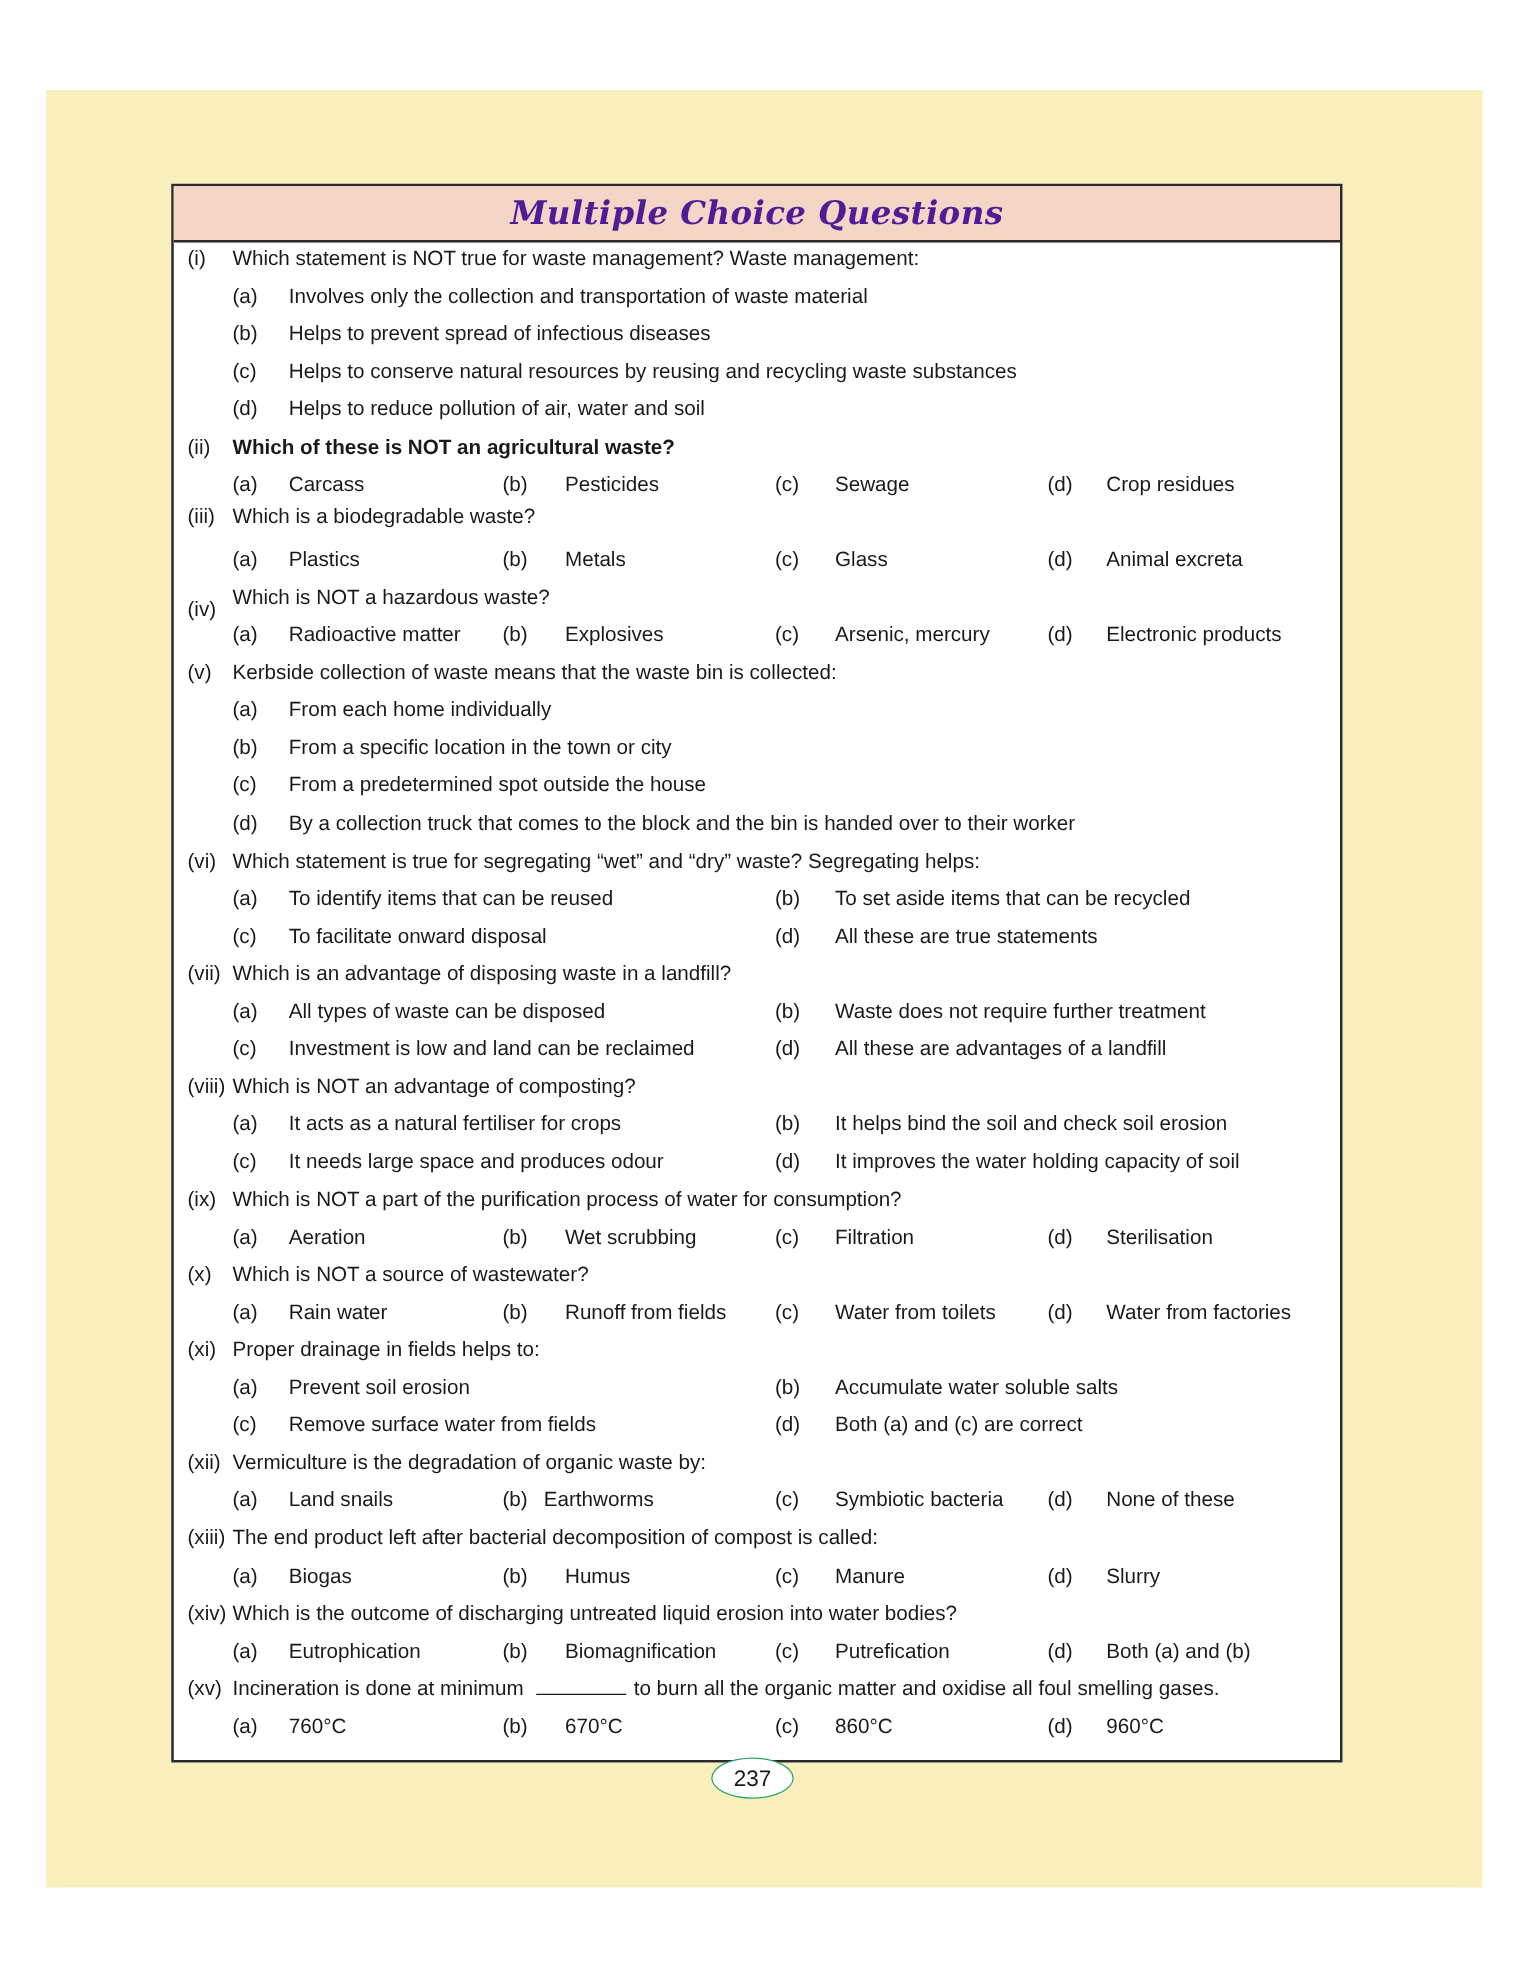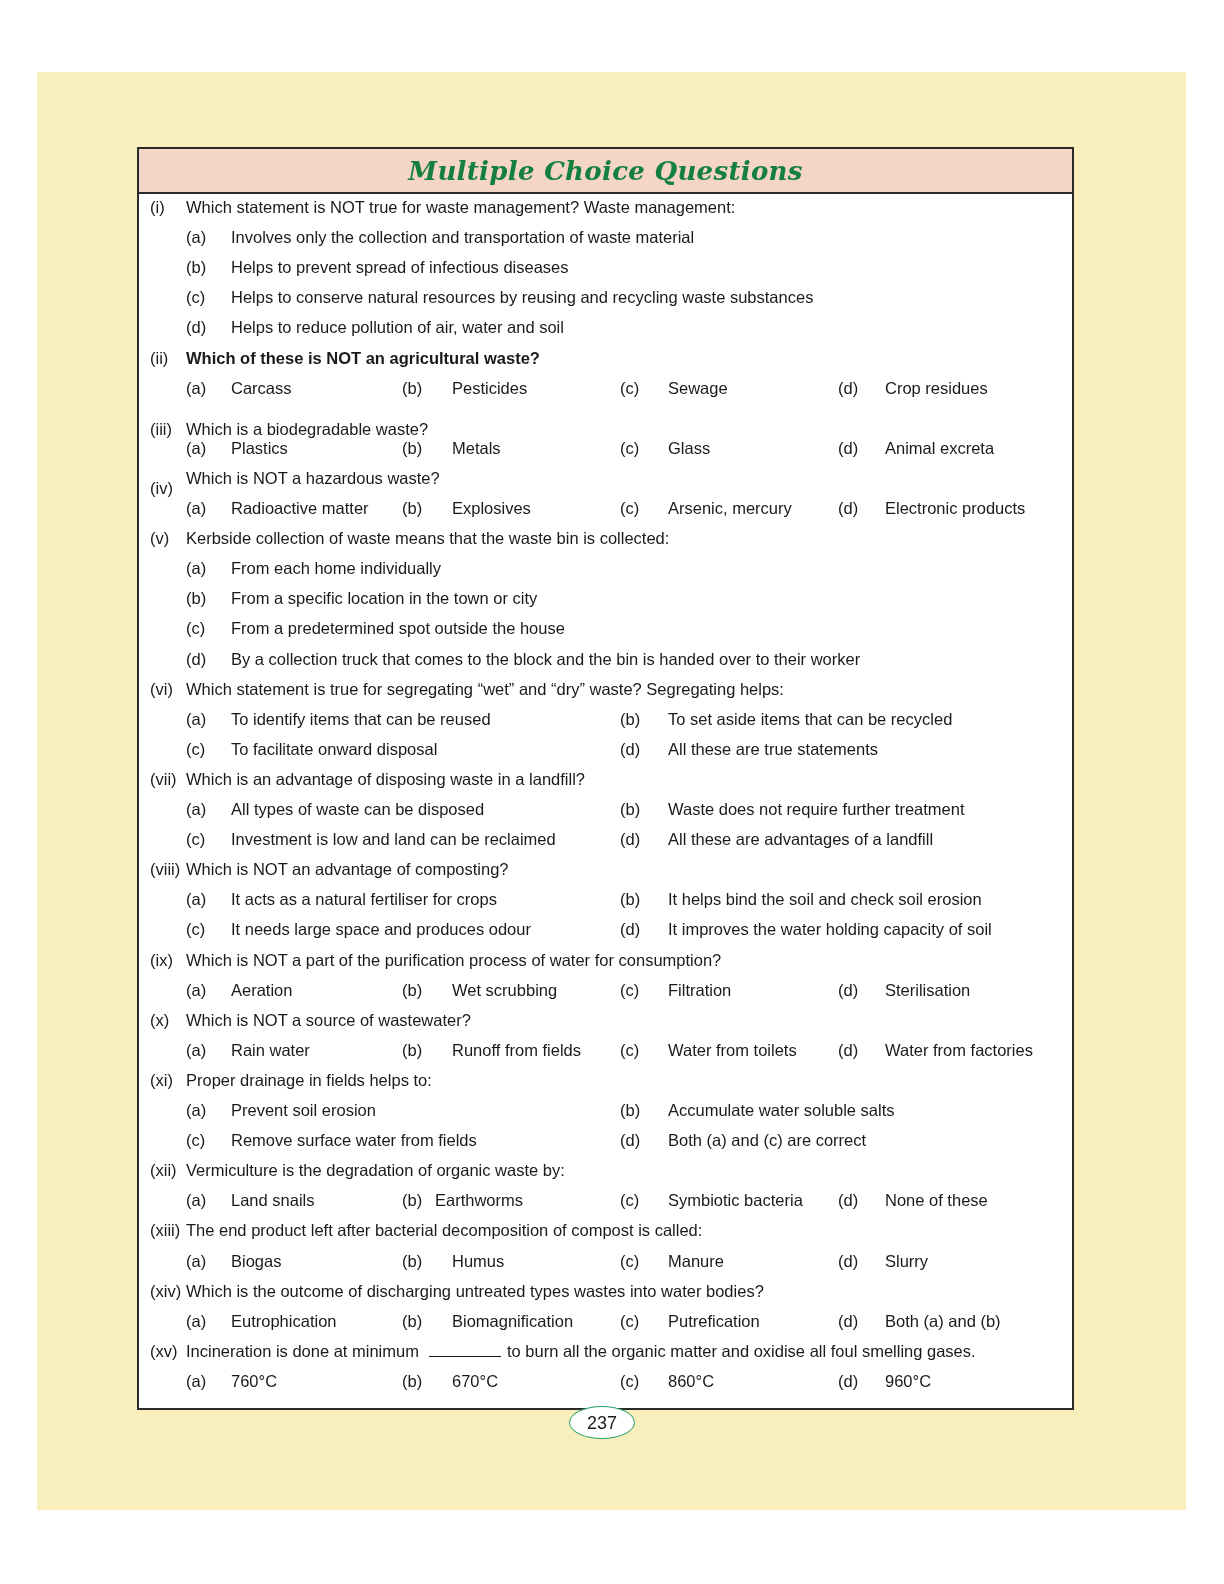--- a/index.html
+++ b/index.html
@@ -1,20 +1,20 @@
 <!DOCTYPE html>
 <html><head>
 <meta charset="utf-8">
 <style>
   html, body { margin: 0; padding: 0; }
   body { width: 1224px; height: 1584px; background: #ffffff; position: relative; overflow: hidden; font-family: "Liberation Sans", sans-serif; }
   .panel { position: absolute; left: 37px; top: 72px; width: 1149px; height: 1438px; background: #f8efbd; }
   .box { position: absolute; left: 137px; top: 147px; width: 933px; height: 1259px; background: #ffffff; border: 2px solid #2a2a2a; box-sizing: content-box; }
   .title-bar { position: absolute; left: 0; top: 0; width: 933px; height: 43px; background: #f5d5c6; border-bottom: 2px solid #2a2a2a; }
-  .title { position: absolute; left: 0; top: 0; width: 933px; height: 43px; line-height: 44px; text-align: center; font-family: "DejaVu Serif", serif; font-style: italic; font-weight: bold; font-size: 26px; color: #15803d; letter-spacing: 0.3px; }
+  .title { position: absolute; left: 0; top: 0; width: 933px; height: 43px; line-height: 44px; text-align: center; font-family: "DejaVu Serif", serif; font-style: italic; font-weight: bold; font-size: 26px; color: #4c1d95; letter-spacing: 0.3px; }
   .row { position: absolute; left: 0; width: 933px; height: 30px; font-size: 16.5px; color: #1a1a1a; line-height: 30px; white-space: nowrap; }
   .row span { position: absolute; top: 0; }
   .pagenum { position: absolute; left: 569px; top: 1406px; width: 66px; height: 33px; border: 1.5px solid #2aa56a; border-radius: 50%; background: #ffffff; text-align: center; line-height: 33px; font-size: 18px; color: #1a1a1a; box-sizing: border-box; }
   .blank { display: inline-block; width: 72px; border-bottom: 1.5px solid #1a1a1a; height: 16px; vertical-align: baseline; }
 </style>
 </head>
 <body>
 
 <div class="panel"></div>
 
@@ -50,21 +50,21 @@
       <div class="row" style="top: 223.6px;">
         <span style="left: 47px;">(a)</span>
         <span style="left: 92px;">Carcass</span>
         <span style="left: 263px;">(b)</span>
         <span style="left: 313px;">Pesticides</span>
         <span style="left: 481px;">(c)</span>
         <span style="left: 529px;">Sewage</span>
         <span style="left: 699px;">(d)</span>
         <span style="left: 746px;">Crop residues</span>
       </div>
-      <div class="row" style="top: 265px;">
+      <div class="row" style="top: 249px;">
         <span style="left: 11px;">(iii)</span>
         <span style="left: 47px;">Which is a biodegradable waste?</span>
       </div>
       <div class="row" style="top: 283.8px;">
         <span style="left: 47px;">(a)</span>
         <span style="left: 92px;">Plastics</span>
         <span style="left: 263px;">(b)</span>
         <span style="left: 313px;">Metals</span>
         <span style="left: 481px;">(c)</span>
         <span style="left: 529px;">Glass</span>
@@ -220,21 +220,21 @@
         <span style="left: 92px;">Biogas</span>
         <span style="left: 263px;">(b)</span>
         <span style="left: 313px;">Humus</span>
         <span style="left: 481px;">(c)</span>
         <span style="left: 529px;">Manure</span>
         <span style="left: 699px;">(d)</span>
         <span style="left: 746px;">Slurry</span>
       </div>
       <div class="row" style="top: 1126.6px;">
         <span style="left: 11px;">(xiv)</span>
-        <span style="left: 47px;">Which is the outcome of discharging untreated types wastes into water bodies?</span>
+        <span style="left: 47px;">Which is the outcome of discharging untreated liquid erosion into water bodies?</span>
       </div>
       <div class="row" style="top: 1156.7px;">
         <span style="left: 47px;">(a)</span>
         <span style="left: 92px;">Eutrophication</span>
         <span style="left: 263px;">(b)</span>
         <span style="left: 313px;">Biomagnification</span>
         <span style="left: 481px;">(c)</span>
         <span style="left: 529px;">Putrefication</span>
         <span style="left: 699px;">(d)</span>
         <span style="left: 746px;">Both (a) and (b)</span>

